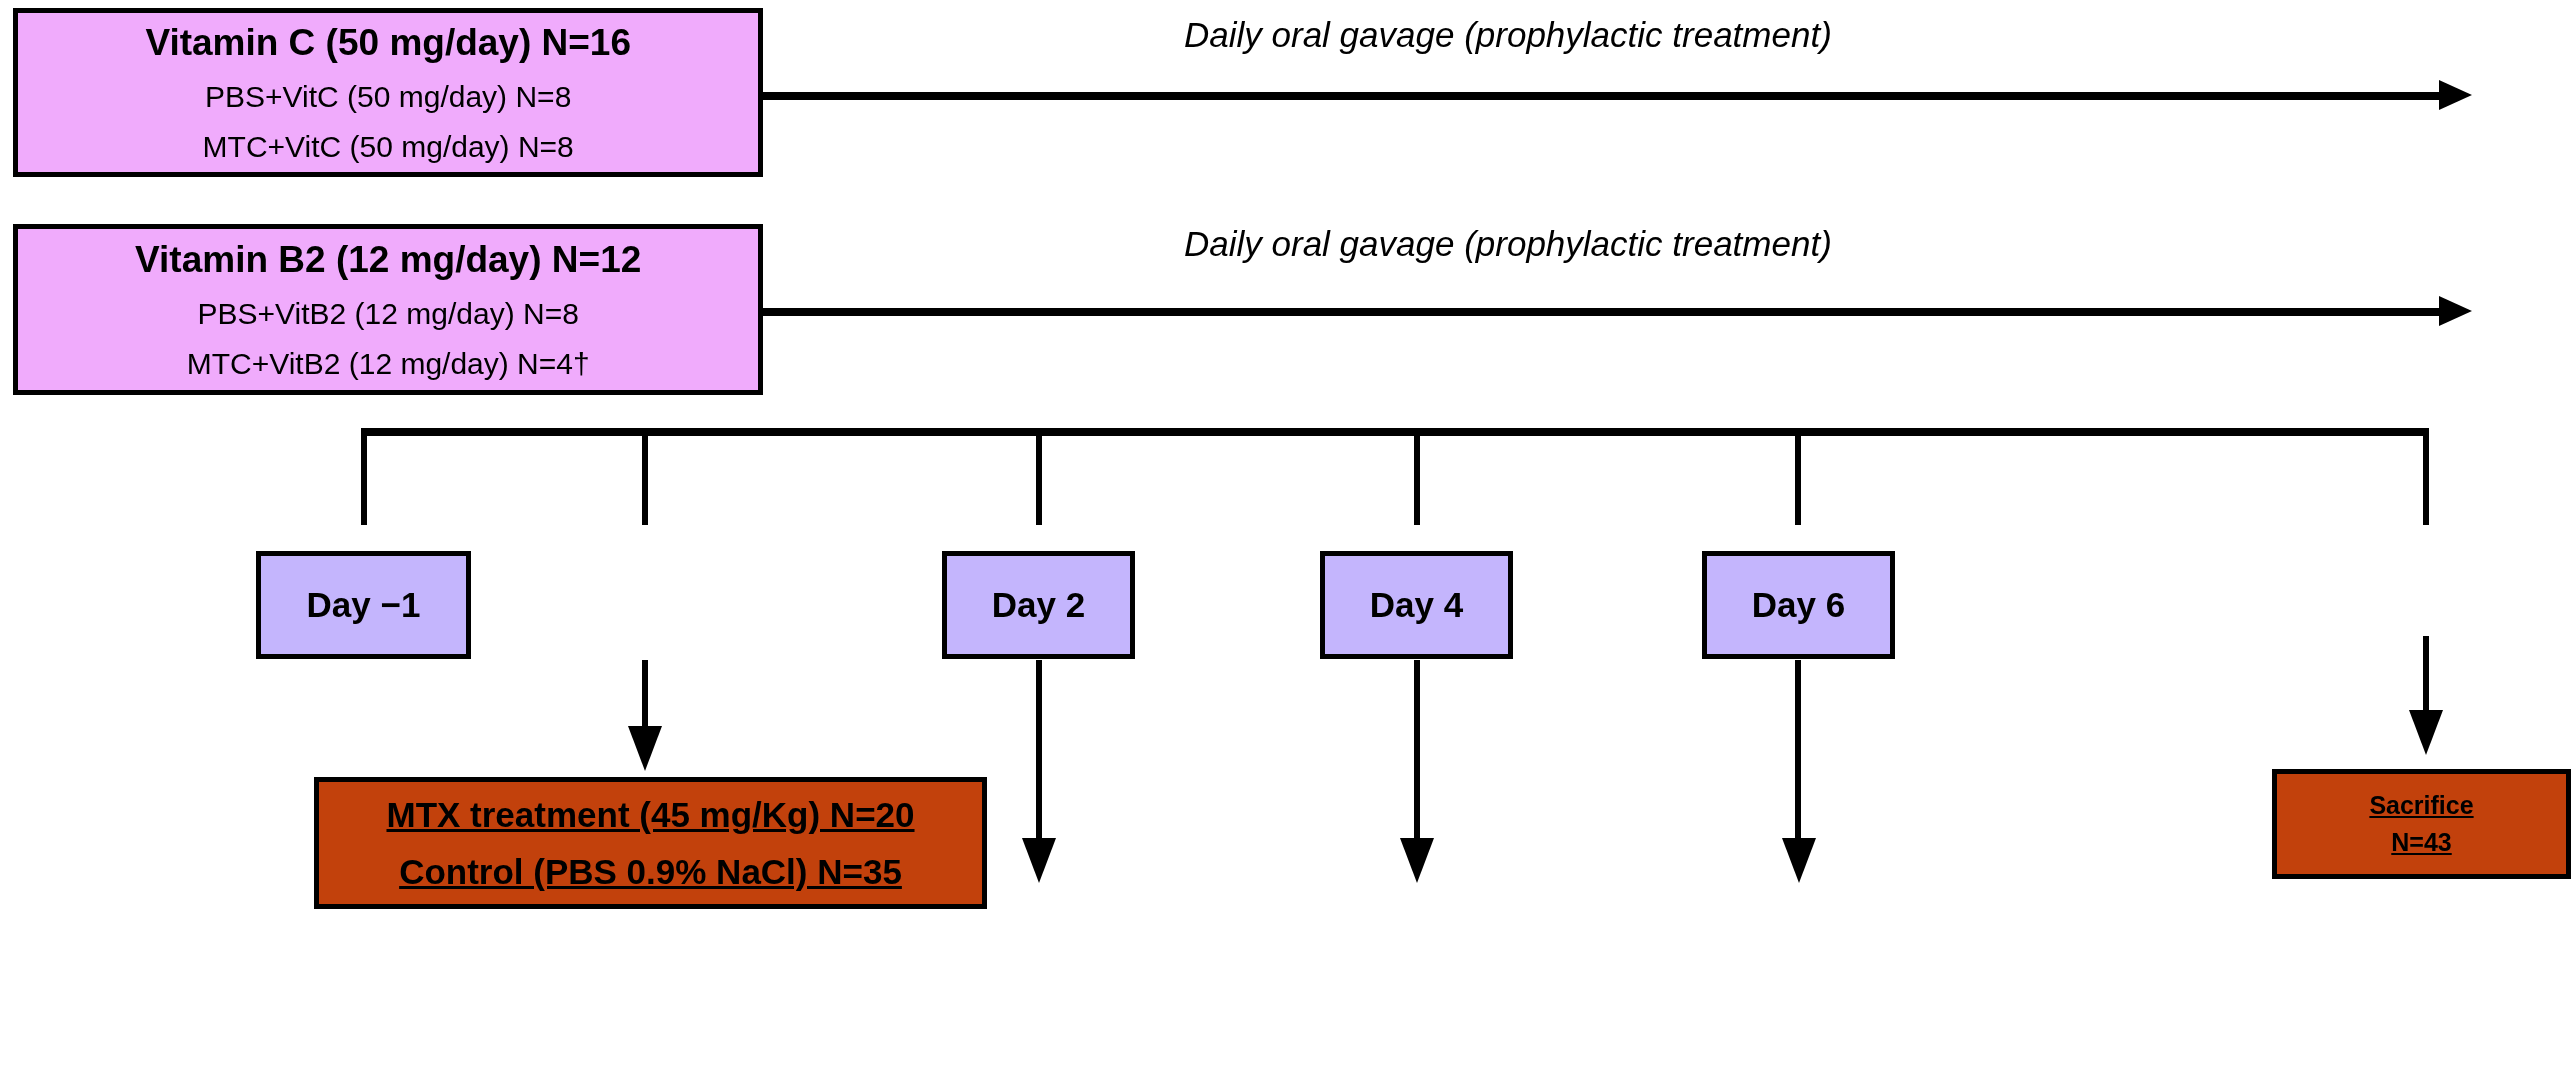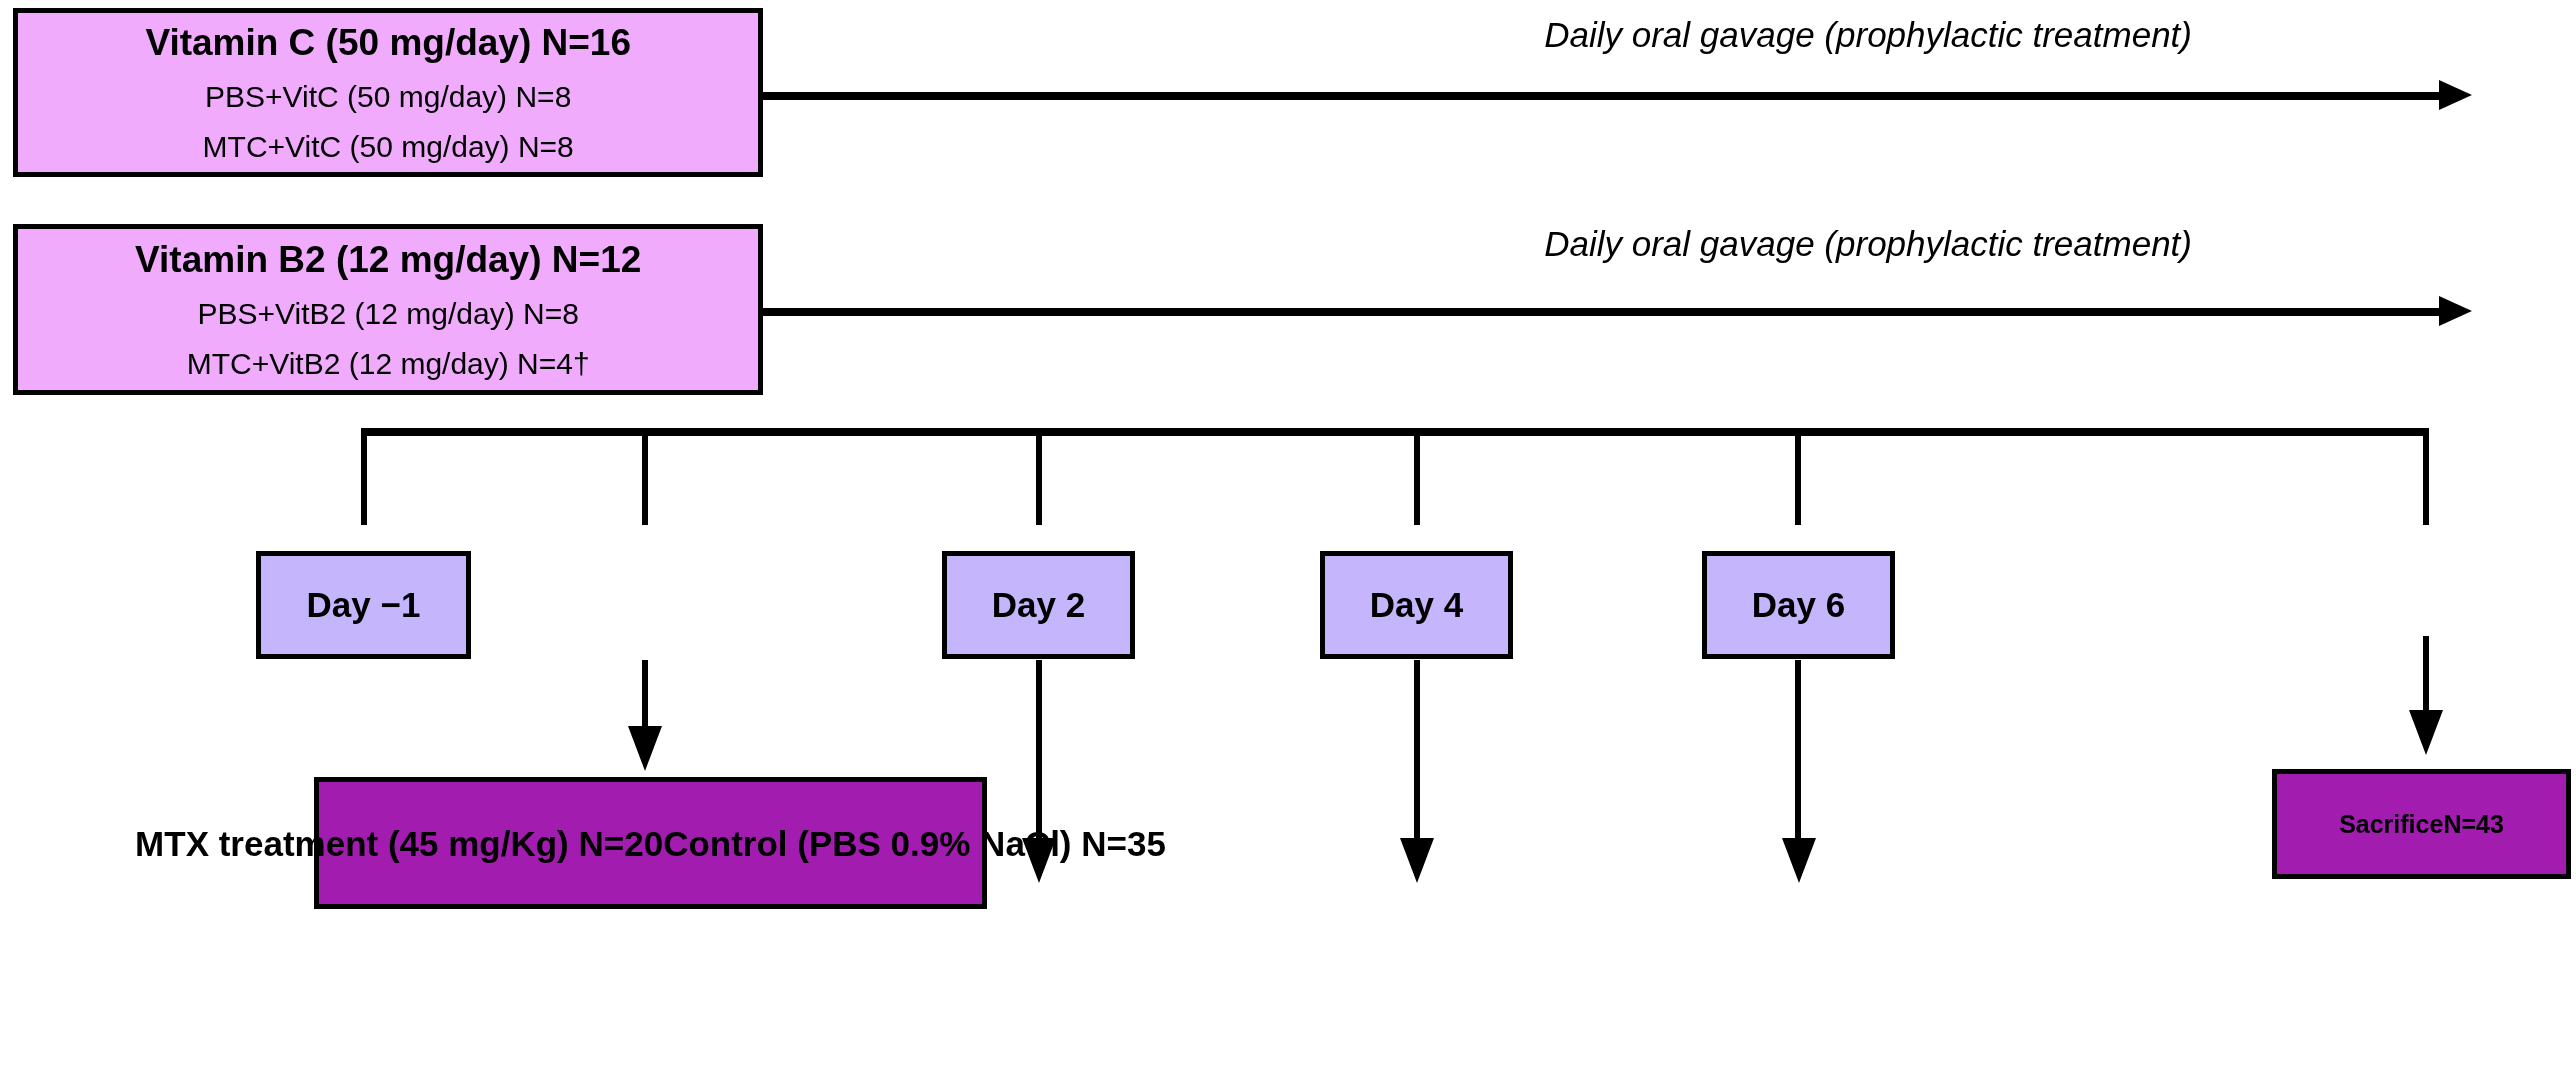--- a/index.html
+++ b/index.html
@@ -32,21 +32,21 @@
   .head-right{
     width:0;height:0;
     border-top:15.7px solid transparent;
     border-bottom:15.7px solid transparent;
     border-left:33px solid #000;
   }
   #gavage-head-1{left:2439px;top:80px;}
   #gavage-head-2{left:2439px;top:296px;}
 
   .gavage-label{
-    width:1008px;text-align:right;
+    width:1008px;text-align:left;
     font-style:italic;font-size:35px;line-height:44px;white-space:nowrap;
   }
   #gavage-label-1{left:1184px;top:12.6px;}
   #gavage-label-2{left:1184px;top:222px;}
 
   
   #bracket-bar{left:361px;top:428px;width:2068px;height:7.6px;background:#000;}
   .drop{width:6.3px;height:90px;top:435px;background:#000;}
   #drop-0{left:361px;}
   #drop-1{left:642px;}
@@ -82,23 +82,24 @@
     border-top:45px solid #000;
   }
   #arr-day0-head{left:628px;top:726px;}
   #arr-day2-head{left:1022px;top:838px;}
   #arr-day4-head{left:1400px;top:838px;}
   #arr-day6-head{left:1782px;top:838px;}
   #arr-day10-head{left:2409px;top:710px;}
 
   
   .event-box{
-    border:5.7px solid #000;background:#a21caf;
-    display:flex;flex-direction:row;align-items:center;justify-content:center;
+    border:5.7px solid #000;background:#c2410c;
+    display:flex;flex-direction:column;align-items:center;justify-content:center;
     text-align:center;
+    text-decoration:underline;
   }
   #mtx-box{left:314px;top:777px;width:673px;height:132px;}
   #mtx-box .line{font-weight:bold;font-size:35px;line-height:57px;white-space:nowrap;}
   #sacrifice-box{left:2272px;top:769px;width:299px;height:110px;border-width:5px;}
   #sacrifice-box .line{font-weight:bold;font-size:25px;line-height:37px;white-space:nowrap;}
   #collection-box{left:567px;top:949px;width:1994px;height:122px;}
   #collection-box .line{font-weight:bold;font-size:29px;line-height:40px;white-space:nowrap;}
 </style>
 </head>
 <body>

